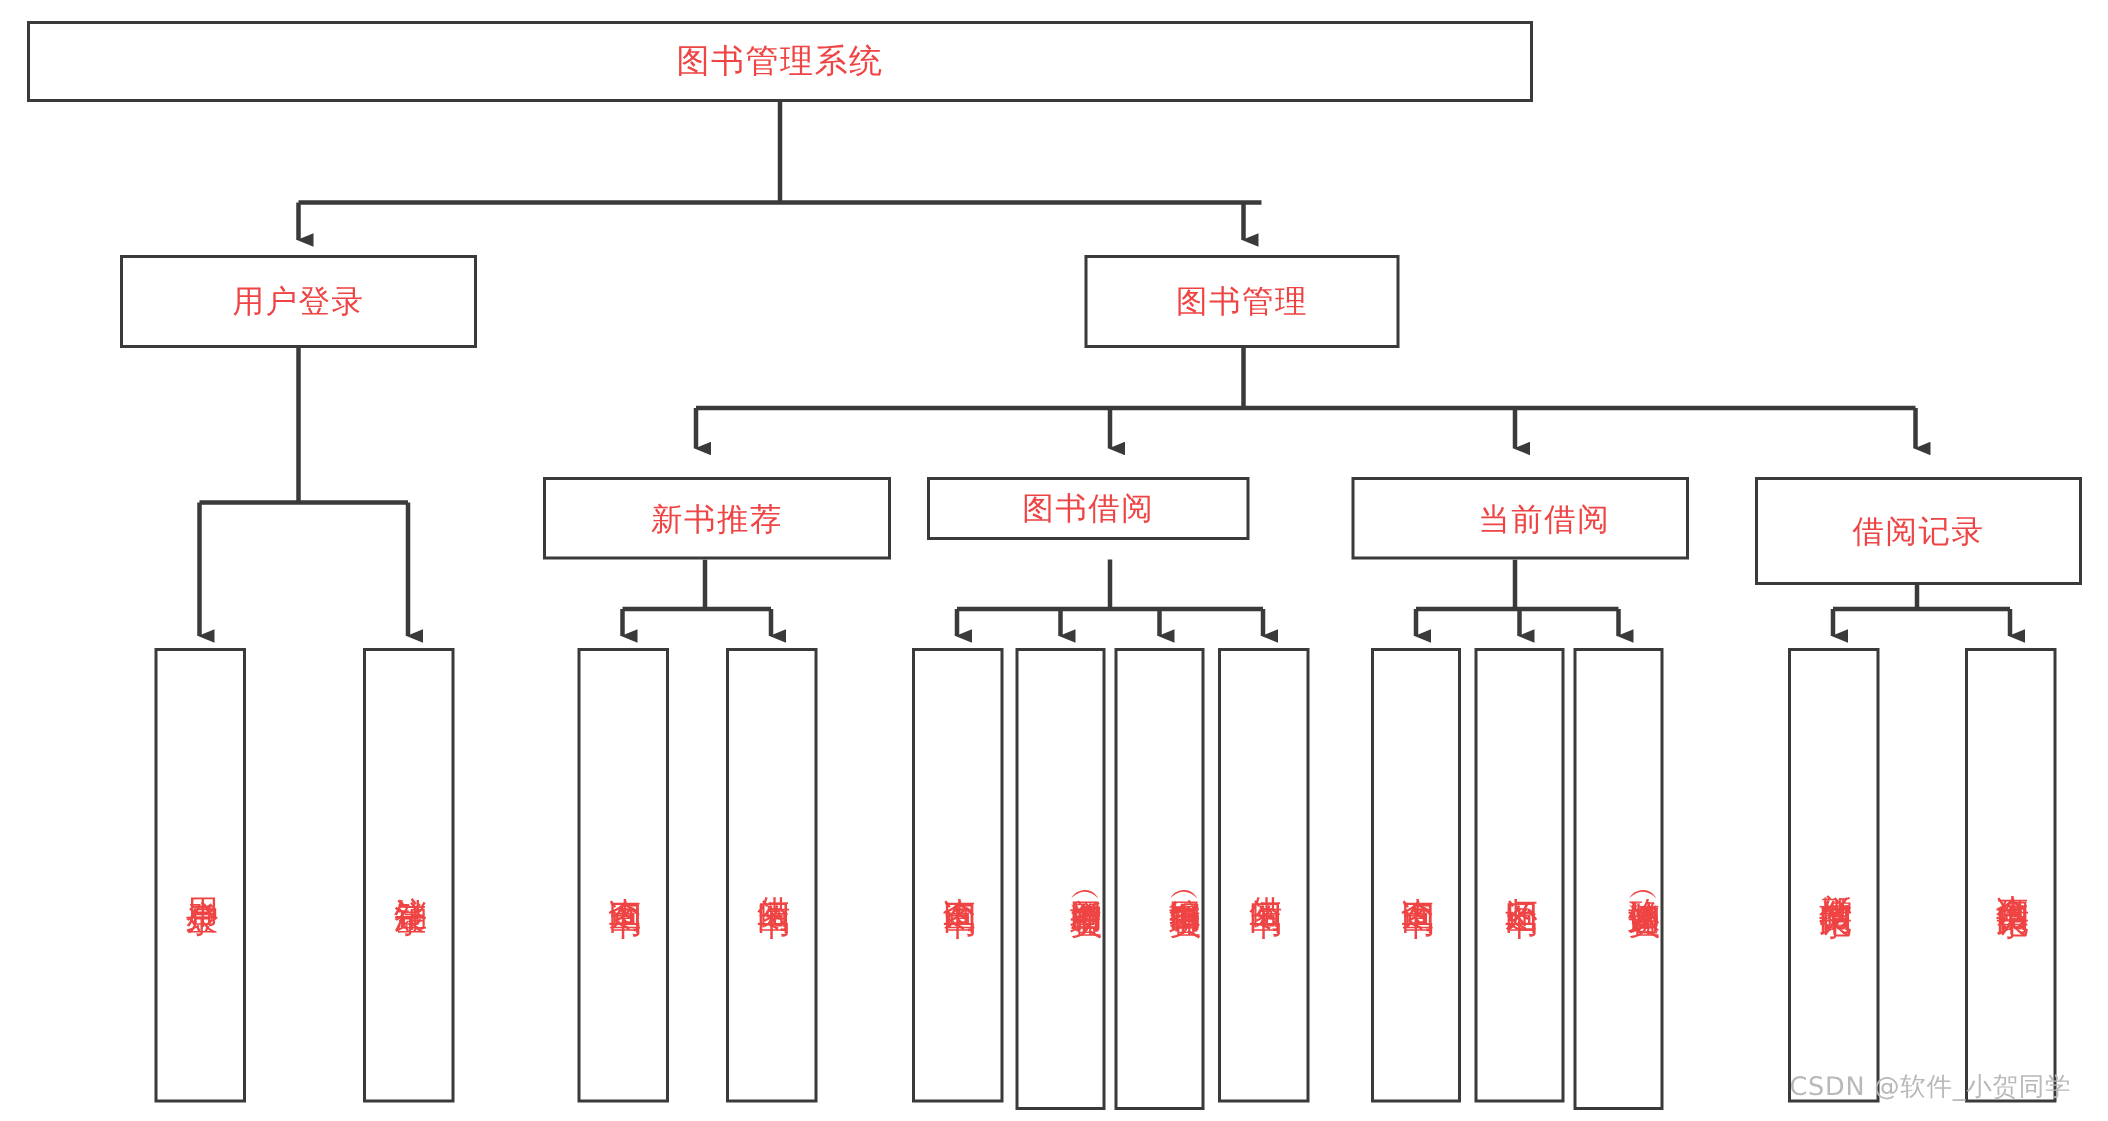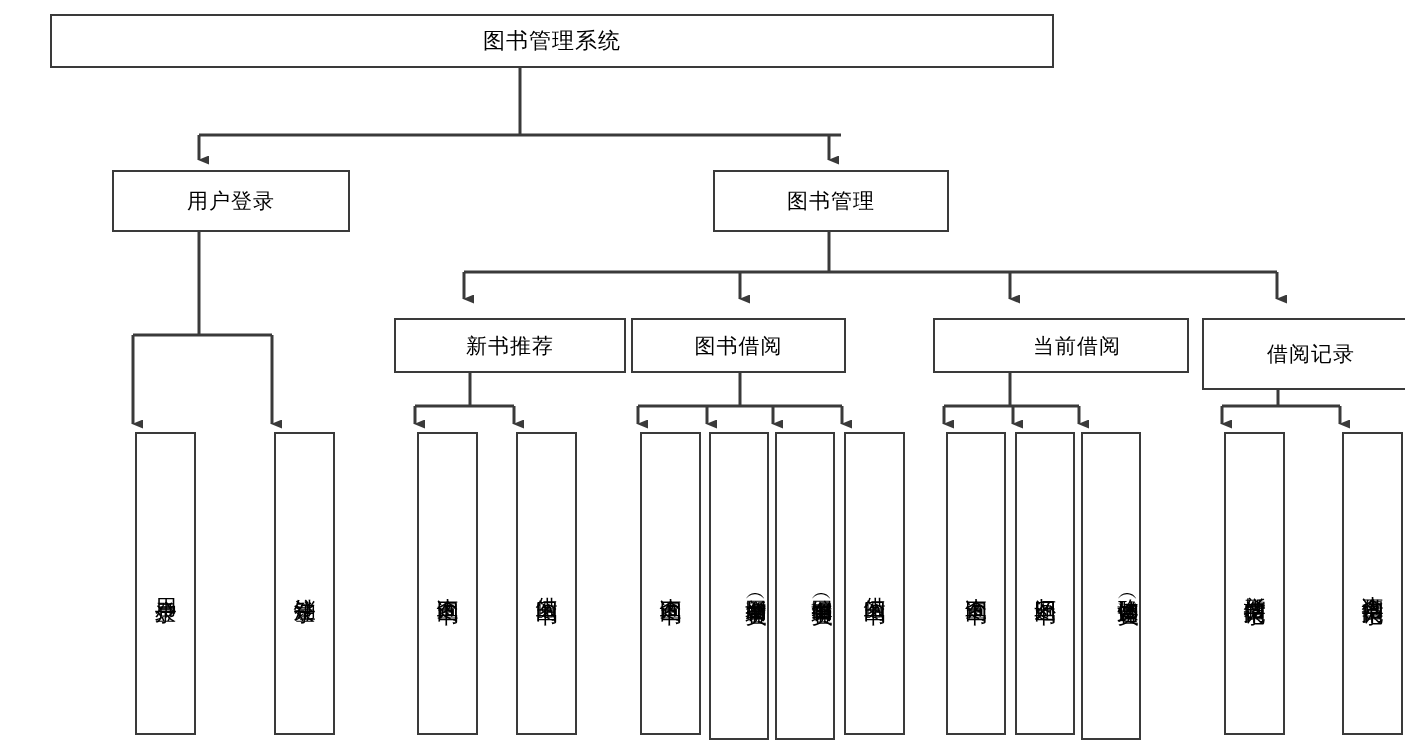--- a/index.html
+++ b/index.html
@@ -3,21 +3,21 @@
 <meta charset="utf-8">
 <title>图书管理系统 结构图</title>
 <style>
   html,body{margin:0;padding:0;background:#ffffff;}
   body{font-family:"DejaVu Sans","Liberation Sans",sans-serif;}
   #stage{position:relative;width:1405px;height:747px;background:#ffffff;overflow:hidden;}
   #edges{position:absolute;left:0;top:0;width:1405px;height:747px;}
 
   .node{position:absolute;box-sizing:border-box;background:#ffffff;
         border:2.5px solid #3a3a3a;display:flex;align-items:center;
-        justify-content:center;color:#000000;margin-left:32px;}
+        justify-content:center;color:#ef4444;}
   .node.h{font-size:21px;letter-spacing:1px;}
   .node.root{font-size:22px;letter-spacing:1px;}
   .node.v{writing-mode:vertical-rl;text-orientation:upright;
           font-size:22px;line-height:1.12;letter-spacing:2px;
           padding-top:6px;padding-bottom:6px;
           justify-content:center;align-items:center;white-space:nowrap;}
   .node.v.tall{font-size:21px;letter-spacing:1px;align-items:flex-start;}
 
   .watermark{position:absolute;left:1193px;top:713px;font-size:17px;
              color:#b9b9b9;letter-spacing:0.5px;white-space:nowrap;
@@ -74,38 +74,39 @@
       <path d="M1278,373 L1278,406"></path>
       <path d="M1222,406 L1340,406"></path>
       <path d="M1222,406 L1222,424" marker-end="url(#arw)"></path>
       <path d="M1340,406 L1340,424" marker-end="url(#arw)"></path>
     </g>
   </svg>
 
   <div class="node root" style="left:18px;top:14px;width:1004px;height:54px;">图书管理系统</div>
 
   <div class="node h" style="left:80px;top:170px;width:238px;height:62px;">用户登录</div>
-  <div class="node h" style="left:681px;top:170px;width:236px;height:62px;">图书管理</div>
+  <div class="node h" style="left:723px;top:170px;width:210px;height:62px;">图书管理</div>
 
   <div class="node h" style="left:362px;top:318px;width:232px;height:55px;">新书推荐</div>
-  <div class="node h" style="left:599px;top:318px;width:215px;height:55px;font-family:Liberation Serif, serif;">图书借阅</div>
-  <div class="node h" style="left:901px;top:318px;width:256px;height:55px;padding-left:32px;">当前借阅</div>
+  <div class="node h" style="left:618px;top:318px;width:215px;height:42px;font-family:Liberation Serif, serif;">图书借阅</div>
+  <div class="node h" style="left:901px;top:318px;width:225px;height:55px;padding-left:32px;">当前借阅</div>
   <div class="node h" style="left:1170px;top:318px;width:218px;height:72px;">借阅记录</div>
 
   <div class="node v" style="left:103px;top:432px;width:61px;height:303px;">用户登录</div>
   <div class="node v" style="left:242px;top:432px;width:61px;height:303px;">注销登录</div>
 
   <div class="node v" style="left:385px;top:432px;width:61px;height:303px;">查询图书</div>
   <div class="node v" style="left:484px;top:432px;width:61px;height:303px;">借阅图书</div>
 
   <div class="node v" style="left:608px;top:432px;width:61px;height:303px;">查询图书</div>
   <div class="node v tall" style="left:677px;top:432px;width:60px;height:308px;">新增图书（管理员）</div>
   <div class="node v tall" style="left:743px;top:432px;width:60px;height:308px;">编辑图书（管理员）</div>
   <div class="node v" style="left:812px;top:432px;width:61px;height:303px;">借阅图书</div>
 
   <div class="node v" style="left:914px;top:432px;width:60px;height:303px;">查询图书</div>
   <div class="node v" style="left:983px;top:432px;width:60px;height:303px;">归还图书</div>
   <div class="node v tall" style="left:1049px;top:432px;width:60px;height:308px;">确认归还（管理员）</div>
 
   <div class="node v" style="left:1192px;top:432px;width:61px;height:303px;">新增借阅记录</div>
   <div class="node v" style="left:1310px;top:432px;width:61px;height:303px;">查询借阅记录</div>
 
+  <div class="watermark">CSDN @软件_小贺同学</div>
 </div>
 
 </body></html>

